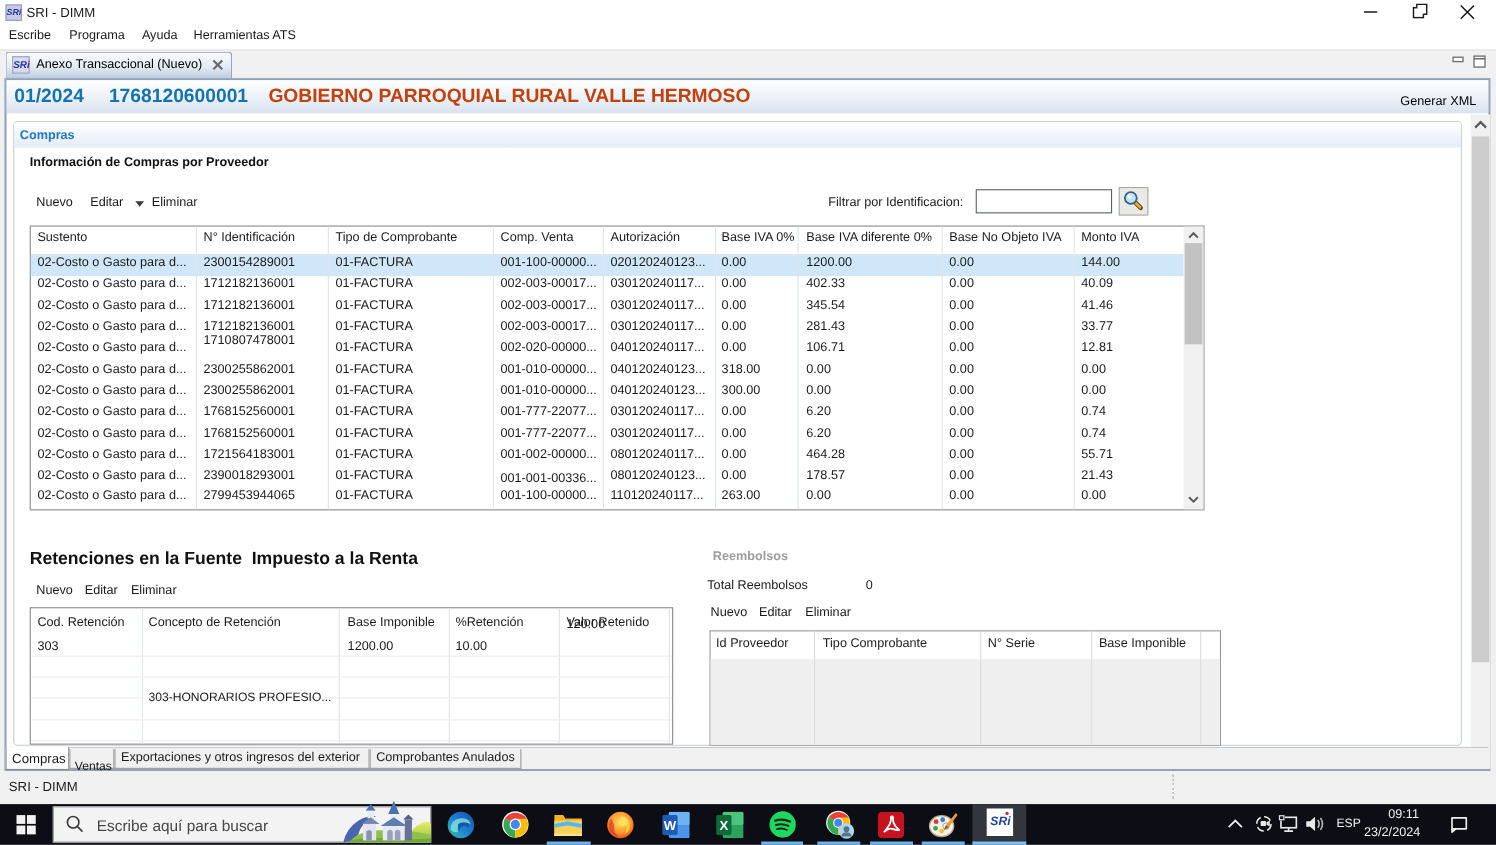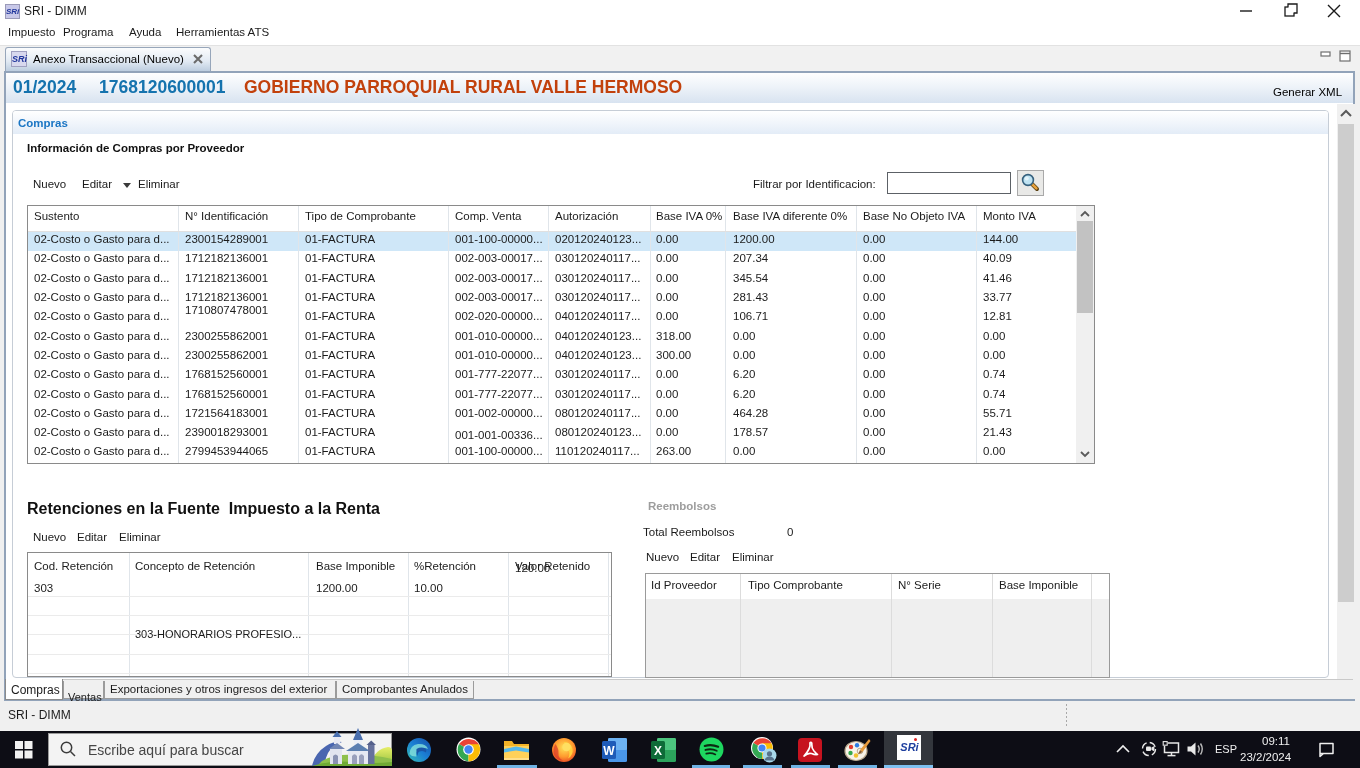--- a/index.html
+++ b/index.html
@@ -15,21 +15,21 @@
  font:bold italic 8px 'Liberation Sans';color:#20369c;text-align:center;line-height:14px">SRi</div>
 <div class="ab t12" style="left:24px;top:5px;font-size:12px">SRI - DIMM</div>
 <svg class="ab" style="left:1236px;top:2px" width="118" height="18" viewBox="0 0 118 18">
  <line x1="4" y1="9" x2="16" y2="9" stroke="#1a1a1a" stroke-width="1.4"></line>
  <rect x="49" y="5" width="9" height="9" fill="none" stroke="#1a1a1a" stroke-width="1.3"></rect>
  <path d="M52 5 v-3 h9 v9 h-3" fill="#fff" stroke="#1a1a1a" stroke-width="1.3"></path>
  <path d="M92 3 l12 12 M104 3 l-12 12" stroke="#1a1a1a" stroke-width="1.4"></path>
 </svg>
 
 <div class="ab" style="left:0;top:22px;width:1360px;height:23px;background:#fff"></div>
-<div class="ab t12" style="left:8px;top:27px">Impuesto</div>
+<div class="ab t12" style="left:8px;top:27px">Escribe</div>
 <div class="ab t12" style="left:63px;top:27px">Programa</div>
 <div class="ab t12" style="left:129px;top:27px">Ayuda</div>
 <div class="ab t12" style="left:176px;top:27px">Herramientas ATS</div>
 
 <div class="ab" style="left:0;top:45px;width:1360px;height:27px;background:#f1f1f1;border-top:1px solid #e2e2e2"></div>
 <div class="ab" style="left:5px;top:47px;width:206px;height:25px;border:1px solid #97a6ba;border-bottom:none;
  border-radius:3px 3px 0 0;background:linear-gradient(#fbfcfd,#e2eaf3 55%,#b9cadd)"></div>
 <div class="ab" style="left:11px;top:51px;width:16px;height:16px;background:#d8d8ee;border:1px solid #a0a0c0;
  font:bold italic 9px 'Liberation Sans';color:#20369c;text-align:center;line-height:15px">SRi</div>
 <div class="ab t12" style="left:33px;top:54px;color:#000">Anexo Transaccional (Nuevo)</div>
@@ -111,21 +111,21 @@
 <div class="ab t12" style="left:656px;top:234.1px">0.00</div>
 <div class="ab t12" style="left:733px;top:234.1px">1200.00</div>
 <div class="ab t12" style="left:863px;top:234.1px">0.00</div>
 <div class="ab t12" style="left:983px;top:234.1px">144.00</div>
 <div class="ab t12" style="left:34px;top:253.4px">02-Costo o Gasto para d...</div>
 <div class="ab t12" style="left:185px;top:253.4px">1712182136001</div>
 <div class="ab t12" style="left:305px;top:253.4px">01-FACTURA</div>
 <div class="ab t12" style="left:455px;top:253.4px">002-003-00017...</div>
 <div class="ab t12" style="left:555px;top:253.4px">030120240117...</div>
 <div class="ab t12" style="left:656px;top:253.4px">0.00</div>
-<div class="ab t12" style="left:733px;top:253.4px">207.34</div>
+<div class="ab t12" style="left:733px;top:253.4px">402.33</div>
 <div class="ab t12" style="left:863px;top:253.4px">0.00</div>
 <div class="ab t12" style="left:983px;top:253.4px">40.09</div>
 <div class="ab t12" style="left:34px;top:272.7px">02-Costo o Gasto para d...</div>
 <div class="ab t12" style="left:185px;top:272.7px">1712182136001</div>
 <div class="ab t12" style="left:305px;top:272.7px">01-FACTURA</div>
 <div class="ab t12" style="left:455px;top:272.7px">002-003-00017...</div>
 <div class="ab t12" style="left:555px;top:272.7px">030120240117...</div>
 <div class="ab t12" style="left:656px;top:272.7px">0.00</div>
 <div class="ab t12" style="left:733px;top:272.7px">345.54</div>
 <div class="ab t12" style="left:863px;top:272.7px">0.00</div>

